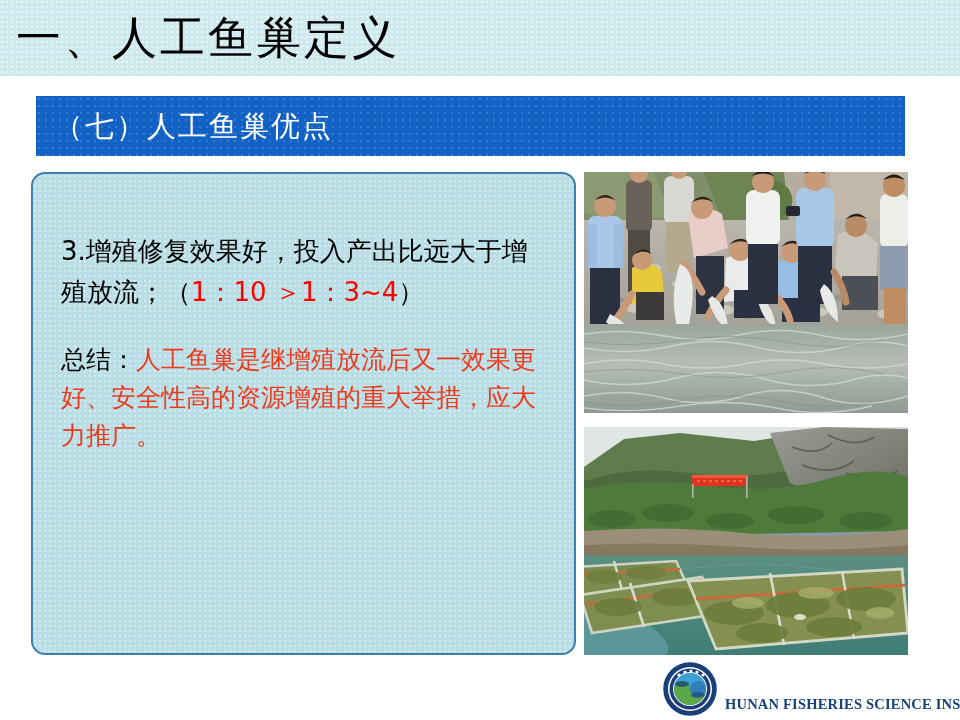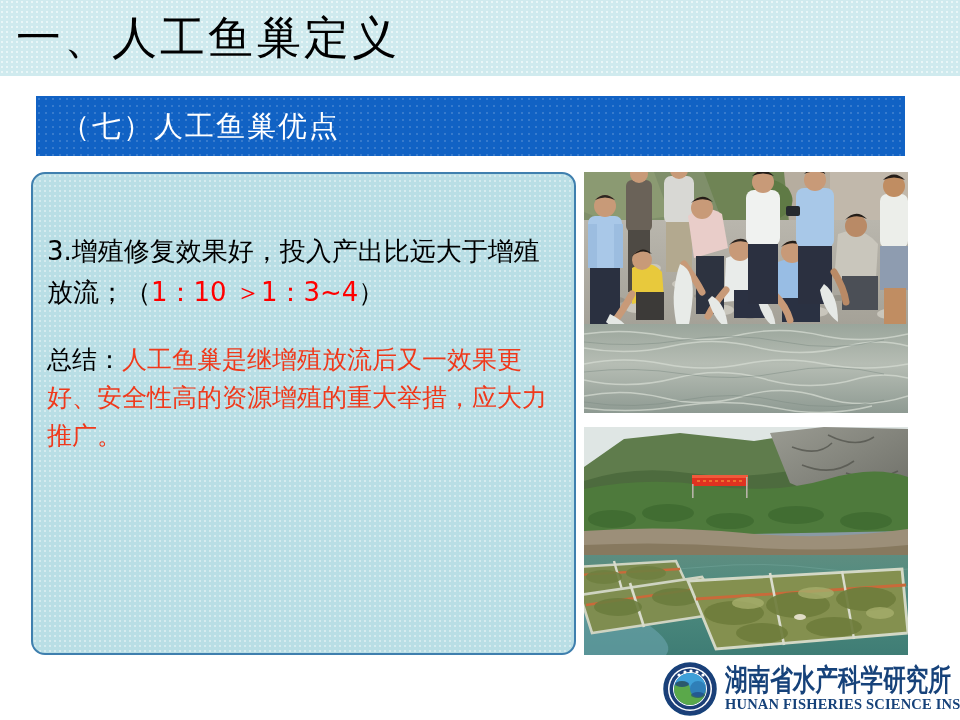--- a/index.html
+++ b/index.html
@@ -58,21 +58,21 @@
     width: 869px;
     height: 60px;
     background-color: #1162c4;
     background-image:
       radial-gradient(circle at 3px 3px, rgba(255,255,255,0.16) 1px, transparent 1.3px);
     background-size: 7px 7px;
     overflow: hidden;
   }
   .subtitle-text {
     position: absolute;
-    left: 25px;
+    left: 18px;
     top: 0;
     height: 60px;
     line-height: 60px;
     font-size: 29px;
     color: #ffffff;
     letter-spacing: 2px;
     white-space: nowrap;
     font-family: Liberation Sans, sans-serif;
   }
 
@@ -83,21 +83,21 @@
     top: 172px;
     width: 545px;
     height: 483px;
     box-sizing: border-box;
     border: 2px solid #3f7fae;
     border-radius: 14px;
     background-color: #b9dee5;
     background-image:
       radial-gradient(circle at 2px 2px, rgba(255,255,255,0.40) 1px, transparent 1.4px);
     background-size: 5px 5px;
-    padding: 0 14px;
+    padding: 0 28px;
     overflow: hidden;
   }
 
   .para {
     font-family: "DejaVu Sans", "Liberation Sans", sans-serif;
     color: #000000;
     font-size: 26px;
     line-height: 41px;
     letter-spacing: 0px;
   }
@@ -462,21 +462,16 @@
         <g fill="#ffffff">
           <circle cx="16" cy="13" r="1.6"></circle>
           <circle cx="22" cy="10" r="1.6"></circle>
           <circle cx="28" cy="9" r="1.6"></circle>
           <circle cx="34" cy="10" r="1.6"></circle>
           <circle cx="40" cy="13" r="1.6"></circle>
         </g>
         <circle cx="27" cy="27" r="26" fill="none" stroke="#16427a" stroke-width="1.5"></circle>
       </svg>
     </div>
-    <div class="logo-cn">
-      <svg viewBox="0 0 228 38">
-        <text x="0" y="30" font-family="DejaVu Sans, Liberation Sans, sans-serif" font-size="30" font-weight="bold" fill="#16427a" textLength="226" lengthAdjust="spacingAndGlyphs">湖南省水产科学研究所</text>
-      </svg>
-    </div>
     <div class="logo-en">HUNAN FISHERIES SCIENCE INSTITUTE</div>
   </div>
 
 </div>
 
 </body></html>

